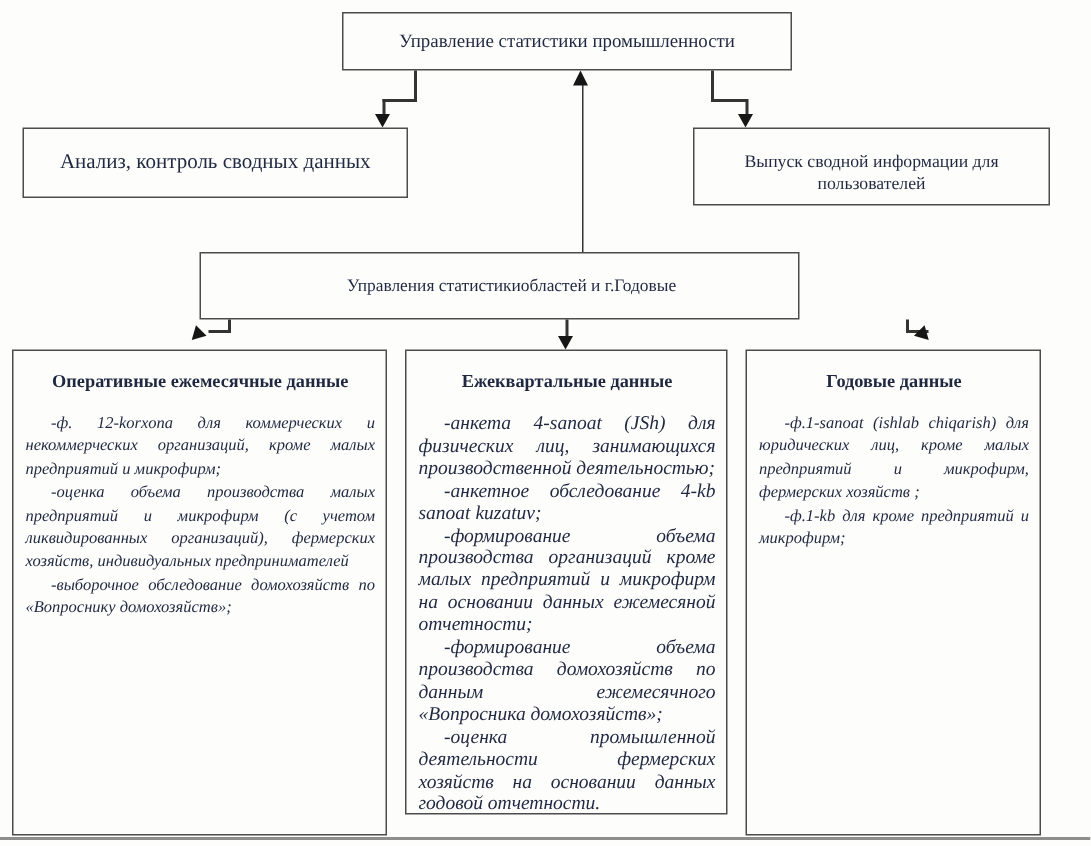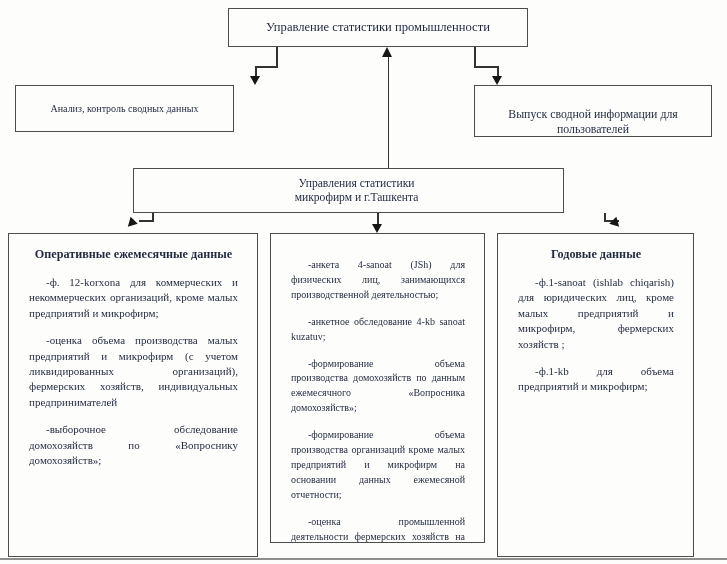--- a/index.html
+++ b/index.html
@@ -10,33 +10,33 @@
     --scan-line:#8e8e8e;
   }
   html,body{margin:0;padding:0;}
   body{background:var(--page-bg);font-family:"Liberation Serif","DejaVu Serif",serif;color:var(--ink);}
   .canvas{position:relative;width:727px;height:564px;background:var(--page-bg);overflow:hidden;}
 
   .box{position:absolute;border:1.4px solid var(--border);box-sizing:border-box;background:transparent;}
   .center-flex{display:flex;align-items:center;justify-content:center;text-align:center;}
 
   .root-box{left:228px;top:8px;width:300px;height:39px;font-size:12.6px;}
-  .branch-left-box{left:15px;top:85px;width:219px;height:47px;font-size:10px;}
-  .branch-right-box{left:462px;top:85px;width:238px;height:52px;font-size:11.8px;align-items:flex-end;padding-top:7px;margin-left:12px;}
+  .branch-left-box{left:15px;top:85px;width:257px;height:47px;font-size:14px;}
+  .branch-right-box{left:462px;top:85px;width:238px;height:52px;font-size:11.8px;align-items:center;padding-top:7px;}
   .branch-right-box .inner{width:100%;text-align:center;line-height:14.5px;padding:0 18px;}
-  .regional-box{left:133px;top:168px;width:431px;height:45px;font-size:11.6px;flex-direction:column;line-height:13.9px;padding-top:1px;padding-left:16px;}
+  .regional-box{left:133px;top:168px;width:400px;height:45px;font-size:11.6px;flex-direction:row;line-height:13.9px;padding-top:1px;padding-left:16px;}
 
   .data-box{overflow:hidden;padding:11px 7px 6px 8px;}
   .monthly-box{left:8px;top:233px;width:250px;height:324px;}
   .quarterly-box{left:270px;top:233px;width:215px;height:310px;}
   .annual-box{left:497px;top:233px;width:197px;height:324px;}
   .data-box .box-title{text-align:center;font-weight:bold;font-size:12.2px;margin:2px 0 0 0;}
-  .data-box p{margin:12px;text-align:justify;text-indent:17px;}
+  .data-box p{margin:0;text-align:justify;text-indent:17px;font-style:italic;}
   .monthly-box p,.annual-box p{font-size:11px;line-height:15.4px;}
-  .quarterly-box p{font-size:10px;line-height:14.9px;}
+  .quarterly-box p{font-size:13px;line-height:14.9px;}
   .data-box p.first{margin-top:13px;}
 
   .line{position:absolute;background:#333;}
   .vline{width:1.5px;}
   .hline{height:1.5px;}
   .tri{position:absolute;width:0;height:0;}
   .tri-down{border-left:5.5px solid transparent;border-right:5.5px solid transparent;border-top:9px solid var(--arrow);}
   .tri-up{border-left:5.5px solid transparent;border-right:5.5px solid transparent;border-bottom:10px solid var(--arrow);}
   .rot45{transform:rotate(45deg);}
   .rot-45{transform:rotate(-45deg);}
@@ -67,21 +67,21 @@
 
   <div class="box center-flex branch-left-box">
     <span>Анализ, контроль сводных данных</span>
   </div>
   <div class="box center-flex branch-right-box">
     <span class="inner">Выпуск сводной информации для пользователей</span>
   </div>
 
   <div class="box center-flex regional-box">
     <div>Управления статистики</div>
-    <div>микрофирм и г.Ташкента</div>
+    <div>областей и г.Годовые</div>
   </div>
 
   <div class="line vline" style="left:152px;top:213px;height:8.5px;"></div>
   <div class="line hline" style="left:139px;top:220px;width:14.5px;"></div>
   <div class="tri tri-down rot45" style="left:126px;top:219px;"></div>
 
   <div class="line vline" style="left:377px;top:213px;height:13px;"></div>
   <div class="tri tri-down" style="left:371.5px;top:224px;"></div>
 
   <div class="line vline" style="left:604px;top:213px;height:8.5px;"></div>
@@ -89,28 +89,29 @@
   <div class="tri tri-down rot-45" style="left:611px;top:219px;"></div>
 
   <div class="box data-box monthly-box">
     <div class="box-title">Оперативные ежемесячные данные</div>
     <p class="first">-ф. 12-korxona для коммерческих и некоммерческих организаций, кроме малых предприятий и микрофирм;</p>
     <p>-оценка объема производства малых предприятий и микрофирм (с учетом ликвидированных организаций), фермерских хозяйств, индивидуальных предпринимателей</p>
     <p>-выборочное обследование домохозяйств по «Вопроснику домохозяйств»;</p>
   </div>
 
   <div class="box data-box quarterly-box">
+    <div class="box-title">Ежеквартальные данные</div>
     <p class="first">-анкета 4-sanoat (JSh) для физических лиц, занимающихся производственной деятельностью;</p>
     <p>-анкетное обследование 4-kb sanoat kuzatuv;</p>
+    <p>-формирование объема производства организаций кроме малых предприятий и микрофирм на основании данных ежемесяной отчетности;</p>
     <p>-формирование объема производства домохозяйств по данным ежемесячного «Вопросника домохозяйств»;</p>
-    <p>-формирование объема производства организаций кроме малых предприятий и микрофирм на основании данных ежемесяной отчетности;</p>
     <p>-оценка промышленной деятельности фермерских хозяйств на основании данных годовой отчетности.</p>
   </div>
 
   <div class="box data-box annual-box">
     <div class="box-title">Годовые данные</div>
     <p class="first">-ф.1-sanoat (ishlab chiqarish) для юридических лиц, кроме малых предприятий и микрофирм, фермерских хозяйств ;</p>
-    <p>-ф.1-kb для объема предприятий и микрофирм;</p>
+    <p>-ф.1-kb для кроме предприятий и микрофирм;</p>
   </div>
 
   <div class="scan-bottom-line"></div>
 
 </div>
 
 </body></html>

